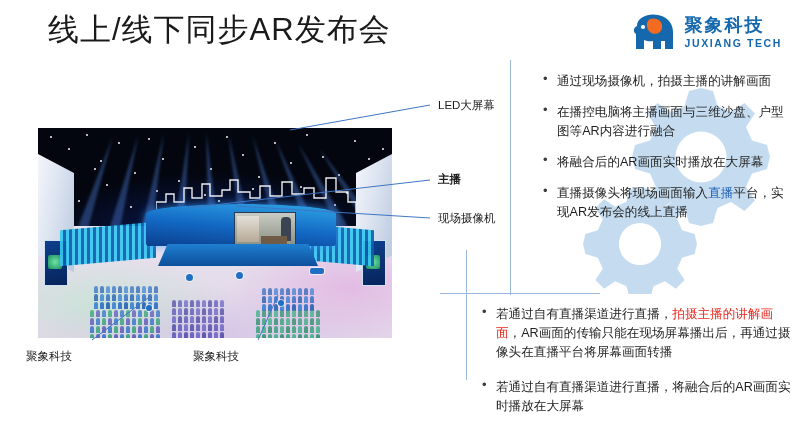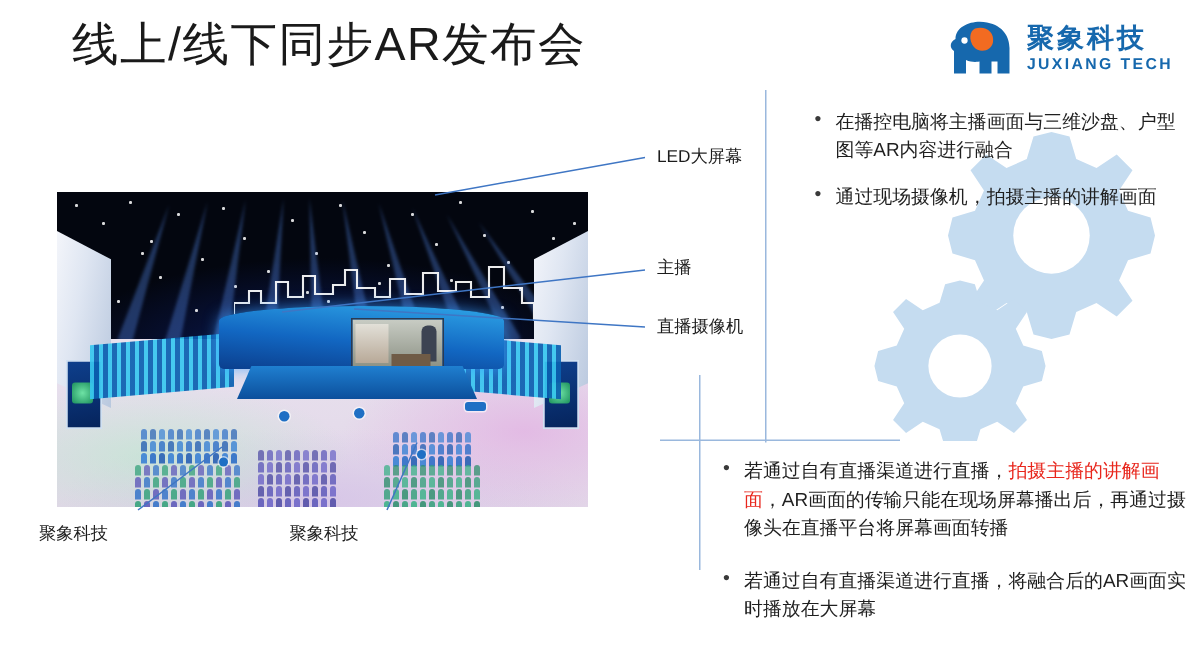--- a/index.html
+++ b/index.html
@@ -534,37 +534,45 @@
 
   <svg style="position:absolute; left:0; top:60px; width:520px; height:330px; overflow:visible;">
     <line class="leader" x1="290" y1="70" x2="430" y2="45"></line>
     <line class="leader" x1="188" y1="148" x2="430" y2="120"></line>
     <line class="leader" x1="236" y1="146" x2="430" y2="158"></line>
     <line class="leader" x1="148" y1="238" x2="92" y2="280"></line>
     <line class="leader" x1="278" y1="235" x2="258" y2="280"></line>
   </svg>
 
   <div class="callout" style="left:438px; top:98px;">LED大屏幕</div>
-  <div class="callout" style="left:438px; top:172px;">主播</div>
-  <div class="callout" style="left:438px; top:211px;">直播摄像机</div>
+  <div class="callout" style="left:438px; top:172px;font-weight:bold;">主播</div>
+  <div class="callout" style="left:438px; top:211px;">现场摄像机</div>
   <div class="callout" style="left:26px;  top:349px;">聚象科技</div>
   <div class="callout" style="left:193px; top:349px;">聚象科技</div>
 
   <div class="rule" style="left:510px; top:60px;  width:1px;   height:235px;"></div>
   <div class="rule" style="left:466px; top:250px; width:1px;   height:130px;"></div>
   <div class="rule" style="left:440px; top:293px; width:160px; height:1px;"></div>
 
   <div class="bullets" id="bullets-top">
     <div class="bullet">
       <span class="dot"></span>
-      <span class="txt">在播控电脑将主播画面与三维沙盘、户型图等AR内容进行融合</span>
+      <span class="txt">通过现场摄像机，拍摄主播的讲解画面</span>
     </div>
     <div class="bullet">
       <span class="dot"></span>
-      <span class="txt">通过现场摄像机，拍摄主播的讲解画面</span>
+      <span class="txt">在播控电脑将主播画面与三维沙盘、户型图等AR内容进行融合</span>
+    </div>
+    <div class="bullet">
+      <span class="dot"></span>
+      <span class="txt">将融合后的AR画面实时播放在大屏幕</span>
+    </div>
+    <div class="bullet">
+      <span class="dot"></span>
+      <span class="txt" id="b-top-4">直播摄像头将现场画面输入<span class="hl-blue">直播</span>平台，实现AR发布会的线上直播</span>
     </div>
   </div>
 
   <div class="bullets" id="bullets-bottom">
     <div class="bullet">
       <span class="dot"></span>
       <span class="txt" id="b-bot-1">
         <span>若通过自有直播渠道进行直播，</span><span class="hl-red">拍摄主播的讲解画面</span><span>，AR画面的传输只能在现场屏幕播出后，再通过摄像头在直播平台将屏幕画面转播</span>
       </span>
     </div>

